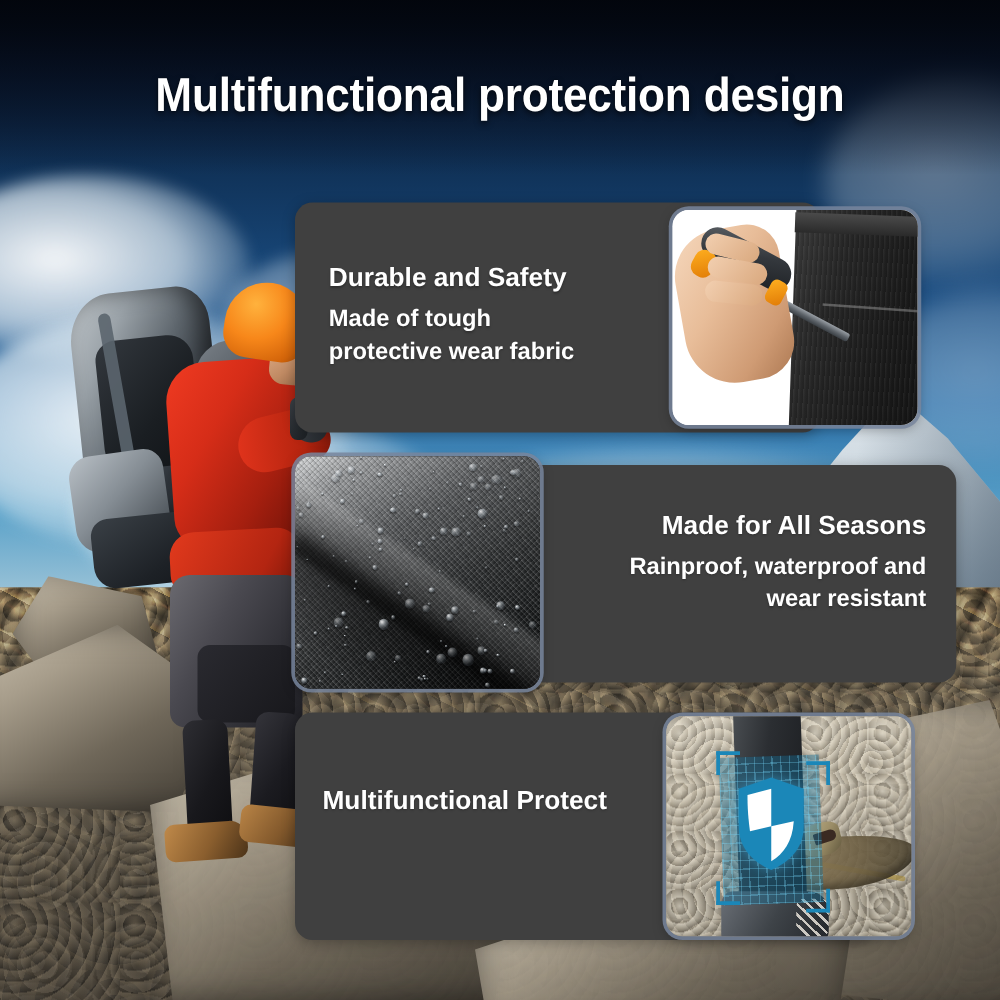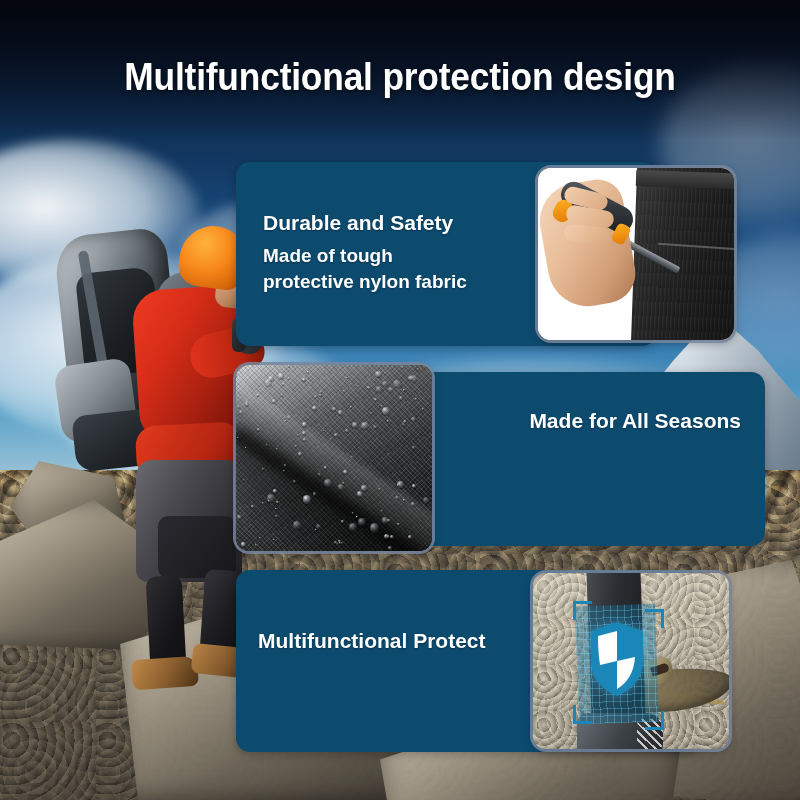--- a/index.html
+++ b/index.html
@@ -238,21 +238,21 @@
     font-weight: bold;
     letter-spacing: -0.2px;
     text-shadow: 0 2px 5px rgba(0,0,0,.55), 0 0 2px rgba(0,0,0,.5);
     font-family: "Liberation Sans", sans-serif;
     transform: scaleX(0.93);
   }
 
   
   .card {
     position: absolute;
-    background: #0c4a6e;
+    background: #404040;
     border-radius: 14px;
     box-shadow: 0 2px 10px rgba(0,0,0,.28);
   }
   #card-1 { left: 236px; top: 162px; width: 420px; height: 184px; }
   #card-2 { left: 300px; top: 372px; width: 465px; height: 174px; }
   #card-3 { left: 236px; top: 570px; width: 465px; height: 182px; }
 
   .card-text { position: absolute; }
   .card-h {
     color: #ffffff;
@@ -492,21 +492,21 @@
 
     <div class="bg-topfade"></div>
   </div>
 
   <div class="title">Multifunctional protection design</div>
 
   <div class="card" id="card-1">
     <div class="card-text">
       <div class="card-h">Durable and Safety</div>
       <div class="card-b">Made of tough
-protective nylon fabric</div>
+protective wear fabric</div>
     </div>
   </div>
   <div class="thumb" id="thumb-1">
     <div class="t1-white"></div>
     <div class="t1-fabric"></div>
     <div class="t1-fabric-tex"></div>
     <div class="t1-topband"></div>
     <div class="t1-seam"></div>
     <div class="t1-sd-shaft"></div>
     <div class="t1-hand"></div>
@@ -514,20 +514,22 @@
     <div class="t1-sd-orange1"></div>
     <div class="t1-sd-orange2"></div>
     <div class="t1-finger t1-f1"></div>
     <div class="t1-finger t1-f2"></div>
     <div class="t1-finger t1-f3"></div>
   </div>
 
   <div class="card" id="card-2">
     <div class="card-text">
       <div class="card-h">Made for All Seasons</div>
+      <div class="card-b">Rainproof,  waterproof and
+wear resistant</div>
     </div>
   </div>
   <div class="thumb" id="thumb-2">
     <div class="t2-base"></div>
     <div class="t2-weave"></div>
     <div class="t2-fold"></div>
     <div class="t2-fold2"></div>
     <div id="drops">
         <div class="drop" style="width: 6.6px; height: 6.9px; left: 174px; top: 10px; opacity: 0.55;"></div>
         <div class="drop" style="width: 4.5px; height: 4.1px; left: 107px; top: 105px; opacity: 0.87;"></div>

